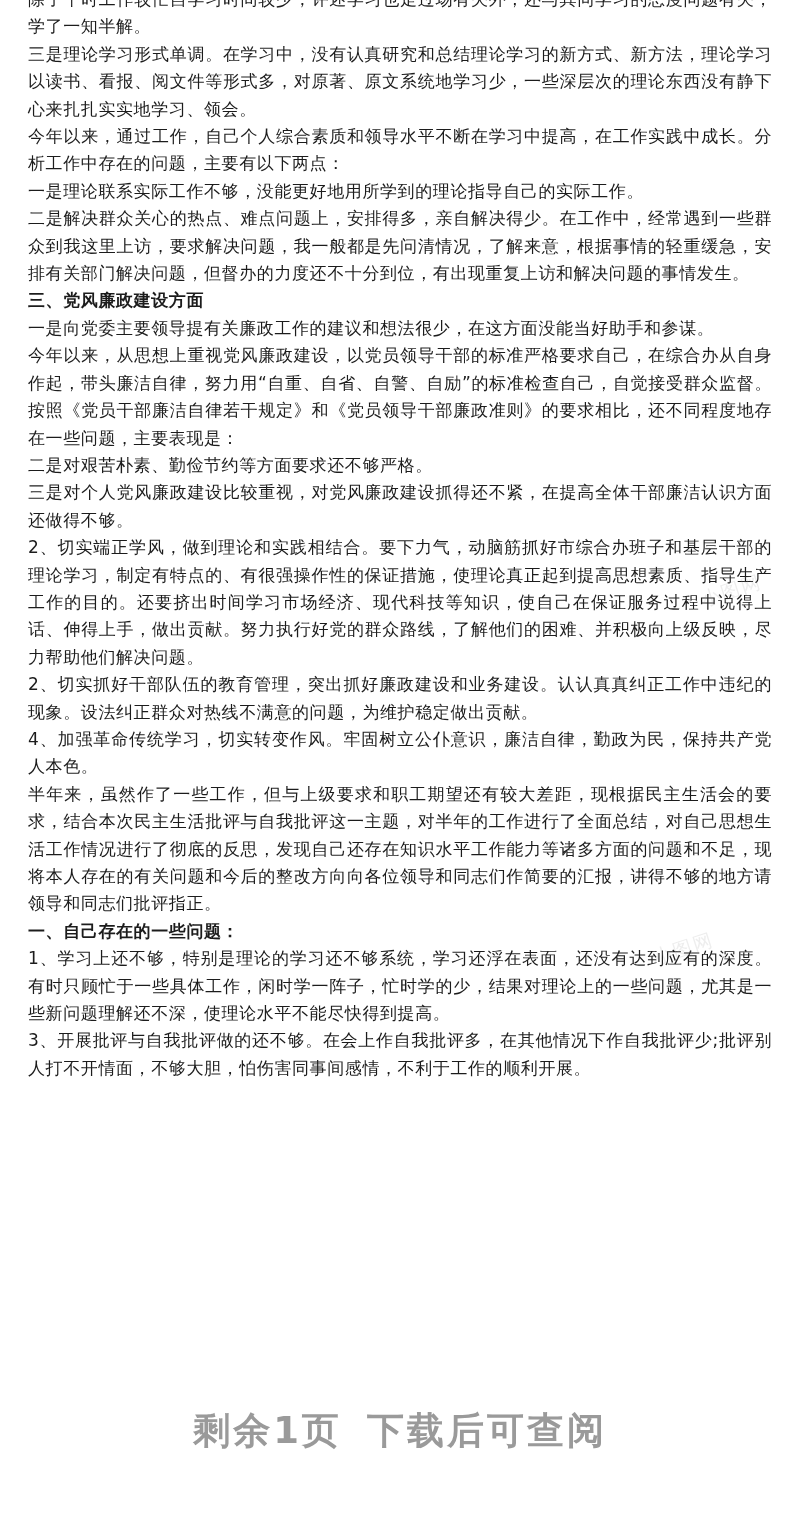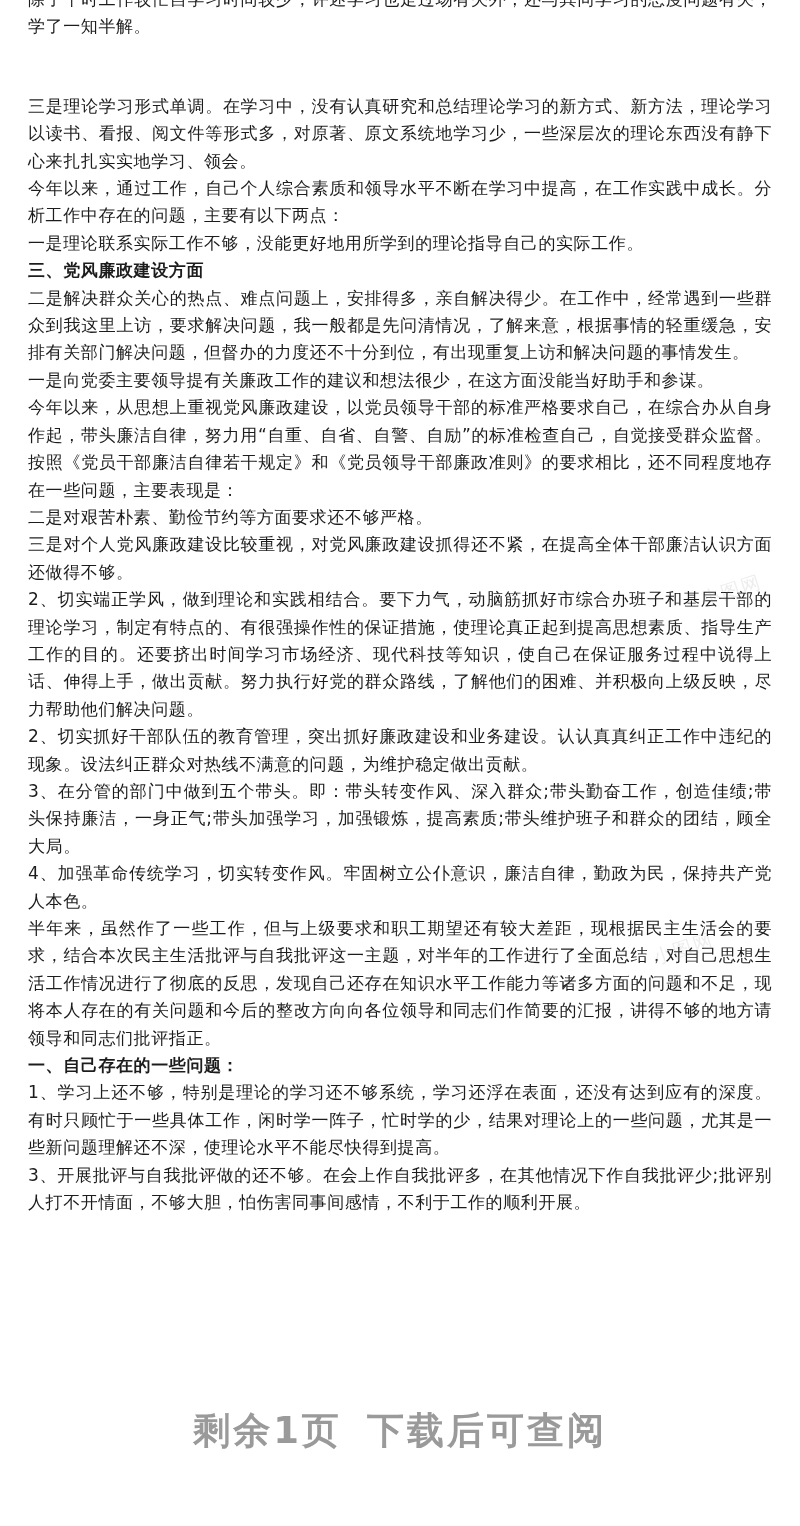--- a/index.html
+++ b/index.html
@@ -12,21 +12,21 @@
     position: relative; width: 800px; height: 1526px;
     background: #ffffff; overflow: hidden;
   }
   .doc {
     position: absolute; top: -14px; left: 28px; width: 744px;
     color: #1c1c1c; font-size: 17px; line-height: 27.4px;
     text-align: justify;
   }
   .para { margin: 0; letter-spacing: 0.6px; word-break: break-all; }
   .para.bold { font-weight: 700; }
-  .para.gap { margin-top: 52px; }
+  .para.gap { }
   .footer {
     position: absolute; top: 1406px; left: 0; width: 100%;
     text-align: center; color: #9a9a9a; font-weight: 700;
     font-size: 37px; letter-spacing: 3px; white-space: nowrap;
   }
   .footer .hint { margin-left: 25px; }
   .watermark {
     position: absolute; color: #9f9f9f; opacity: 0.18;
     font-size: 19px; letter-spacing: 2px;
     transform: rotate(-18deg); pointer-events: none;
@@ -37,29 +37,28 @@
 </head>
 <body>
 
 <div class="page">
 
   <div class="doc">
       <p class="para">除了平时工作较忙自学习时间较少，评述学习也走过场有关外，还与其同学习的态度问题有关，学了一知半解。</p>
       <p class="para gap">三是理论学习形式单调。在学习中，没有认真研究和总结理论学习的新方式、新方法，理论学习以读书、看报、阅文件等形式多，对原著、原文系统地学习少，一些深层次的理论东西没有静下心来扎扎实实地学习、领会。</p>
       <p class="para">今年以来，通过工作，自己个人综合素质和领导水平不断在学习中提高，在工作实践中成长。分析工作中存在的问题，主要有以下两点：</p>
       <p class="para">一是理论联系实际工作不够，没能更好地用所学到的理论指导自己的实际工作。</p>
+      <p class="para">二是解决群众关心的热点、难点问题上，安排得多，亲自解决得少。在工作中，经常遇到一些群众到我这里上访，要求解决问题，我一般都是先问清情况，了解来意，根据事情的轻重缓急，安排有关部门解决问题，但督办的力度还不十分到位，有出现重复上访和解决问题的事情发生。</p>
       <p class="para bold">三、党风廉政建设方面</p>
-      <p class="para">二是解决群众关心的热点、难点问题上，安排得多，亲自解决得少。在工作中，经常遇到一些群众到我这里上访，要求解决问题，我一般都是先问清情况，了解来意，根据事情的轻重缓急，安排有关部门解决问题，但督办的力度还不十分到位，有出现重复上访和解决问题的事情发生。</p>
       <p class="para">一是向党委主要领导提有关廉政工作的建议和想法很少，在这方面没能当好助手和参谋。</p>
       <p class="para">今年以来，从思想上重视党风廉政建设，以党员领导干部的标准严格要求自己，在综合办从自身作起，带头廉洁自律，努力用“自重、自省、自警、自励”的标准检查自己，自觉接受群众监督。按照《党员干部廉洁自律若干规定》和《党员领导干部廉政准则》的要求相比，还不同程度地存在一些问题，主要表现是：</p>
       <p class="para">二是对艰苦朴素、勤俭节约等方面要求还不够严格。</p>
       <p class="para">三是对个人党风廉政建设比较重视，对党风廉政建设抓得还不紧，在提高全体干部廉洁认识方面还做得不够。</p>
       <p class="para">2、切实端正学风，做到理论和实践相结合。要下力气，动脑筋抓好市综合办班子和基层干部的理论学习，制定有特点的、有很强操作性的保证措施，使理论真正起到提高思想素质、指导生产工作的目的。还要挤出时间学习市场经济、现代科技等知识，使自己在保证服务过程中说得上话、伸得上手，做出贡献。努力执行好党的群众路线，了解他们的困难、并积极向上级反映，尽力帮助他们解决问题。</p>
       <p class="para">2、切实抓好干部队伍的教育管理，突出抓好廉政建设和业务建设。认认真真纠正工作中违纪的现象。设法纠正群众对热线不满意的问题，为维护稳定做出贡献。</p>
-      <p class="para">3、在分管的部门中做到五个带头。即：带头转变作风、深入群众;带头勤奋工作，创造佳绩;带头保持廉洁，一身正气;带头加强学习，加强锻炼，提高素质;带头维护班子和群众的团结，顾全大局。</p>
       <p class="para">4、加强革命传统学习，切实转变作风。牢固树立公仆意识，廉洁自律，勤政为民，保持共产党人本色。</p>
       <p class="para">半年来，虽然作了一些工作，但与上级要求和职工期望还有较大差距，现根据民主生活会的要求，结合本次民主生活批评与自我批评这一主题，对半年的工作进行了全面总结，对自己思想生活工作情况进行了彻底的反思，发现自己还存在知识水平工作能力等诸多方面的问题和不足，现将本人存在的有关问题和今后的整改方向向各位领导和同志们作简要的汇报，讲得不够的地方请领导和同志们批评指正。</p>
       <p class="para bold">一、自己存在的一些问题：</p>
       <p class="para">1、学习上还不够，特别是理论的学习还不够系统，学习还浮在表面，还没有达到应有的深度。有时只顾忙于一些具体工作，闲时学一阵子，忙时学的少，结果对理论上的一些问题，尤其是一些新问题理解还不深，使理论水平不能尽快得到提高。</p>
       <p class="para">3、开展批评与自我批评做的还不够。在会上作自我批评多，在其他情况下作自我批评少;批评别人打不开情面，不够大胆，怕伤害同事间感情，不利于工作的顺利开展。</p>
     </div>
 
   <div class="watermark wm1">小图网</div>
   <div class="watermark wm2">小图网</div>
 

